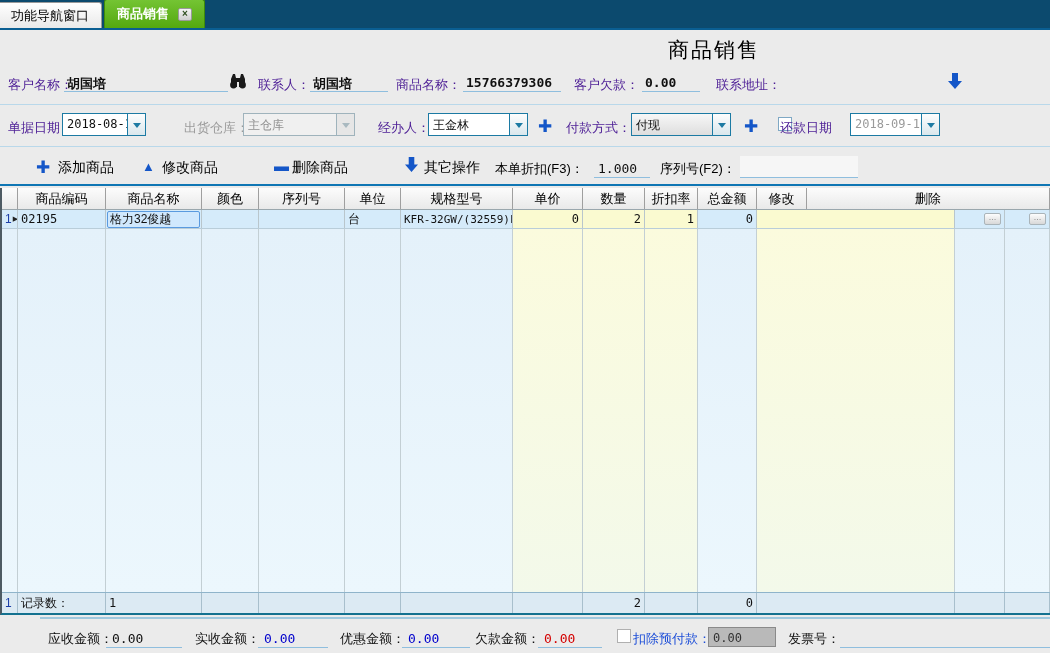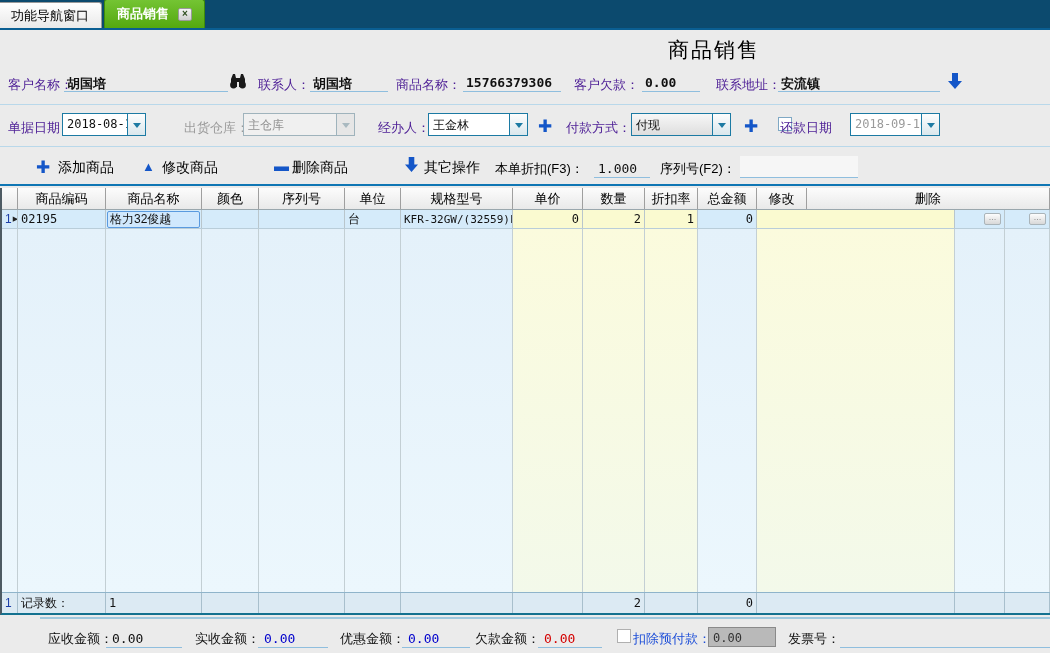--- a/index.html
+++ b/index.html
@@ -110,21 +110,20 @@
           <circle cx="13.5" cy="12" r="3.4" fill="#1a1a1a"></circle>
         </svg>
     </span>
     <span class="lbl" style="left:258px">联系人：</span>
     <span class="uinput" style="left:310px;width:78px">胡国培</span>
     <span class="lbl" style="left:396px">商品名称：</span>
     <span class="uinput mono" style="left:463px;width:98px">15766379306</span>
     <span class="lbl" style="left:574px">客户欠款：</span>
     <span class="uinput mono" style="left:642px;width:58px">0.00</span>
     <span class="lbl" style="left:716px">联系地址：</span>
-    <span class="uinput" style="left:778px;width:162px">安流镇</span>
     <span class="icon blue-arrow-down" style="left:948px;top:10px">
       <svg width="14" height="16" viewBox="0 0 14 16">
           <path fill="#1456c8" d="M4 0 h6 v8 h4 L7 16 0 8 h4 Z"></path>
         </svg>
     </span>
   </div>
 
   <div class="frow frow2">
     <span class="lbl" style="left:8px">单据日期：</span>
     <div class="combo" style="left:62px;width:84px">

